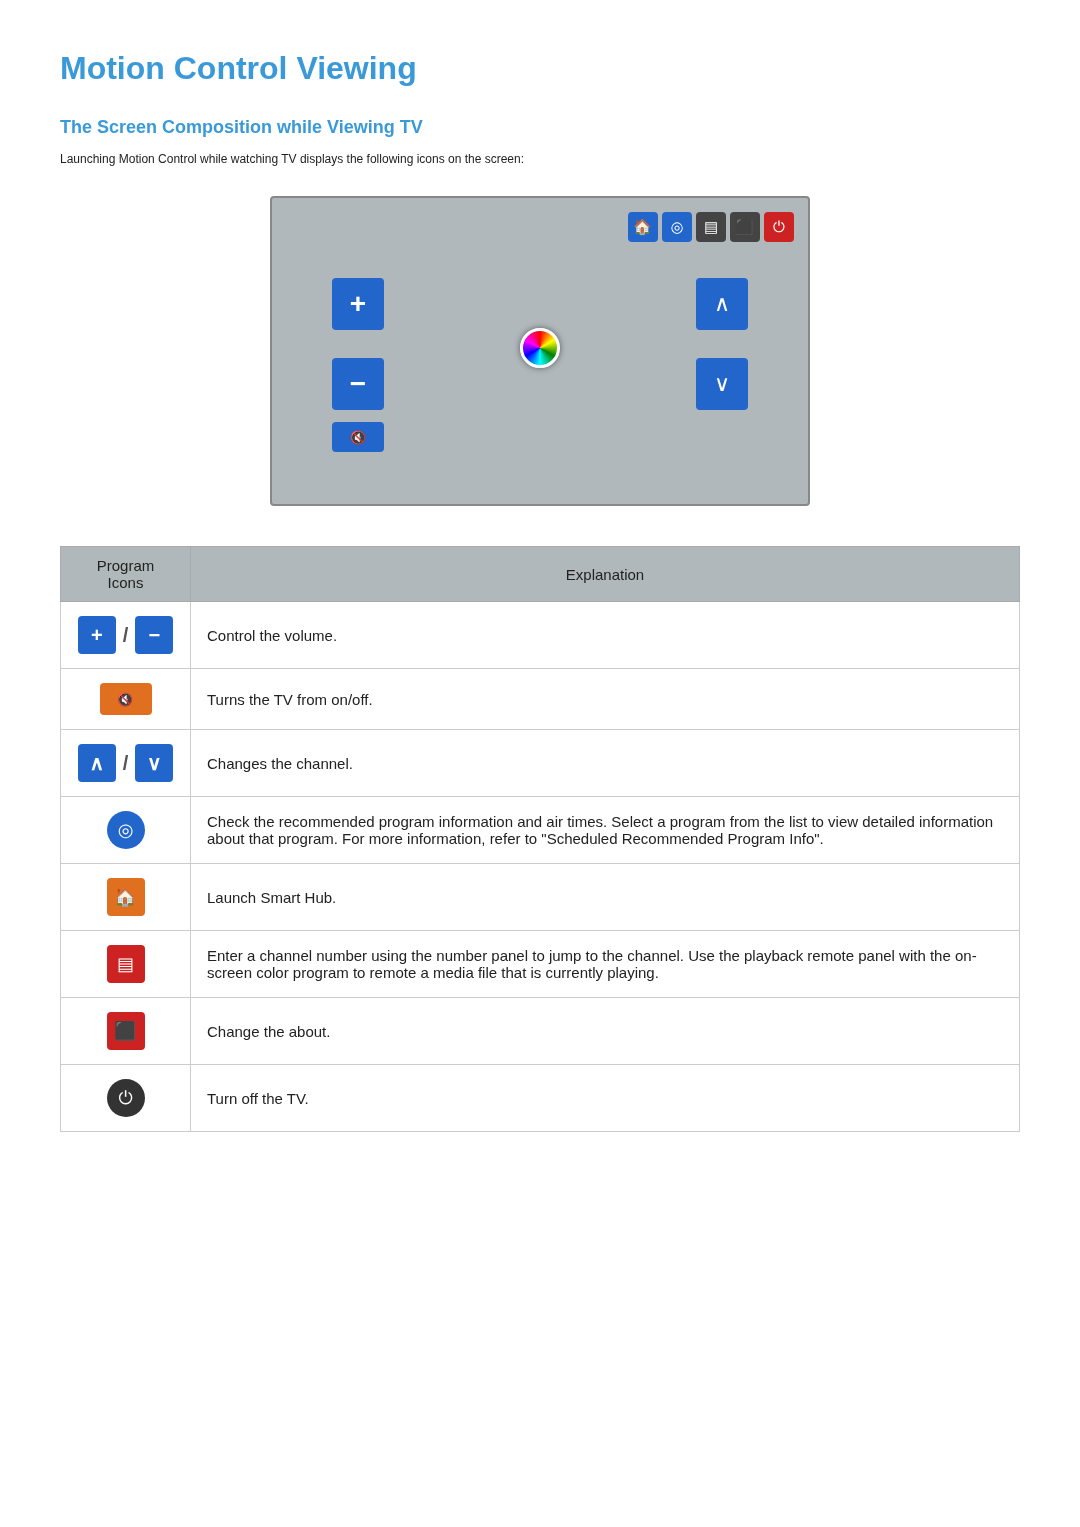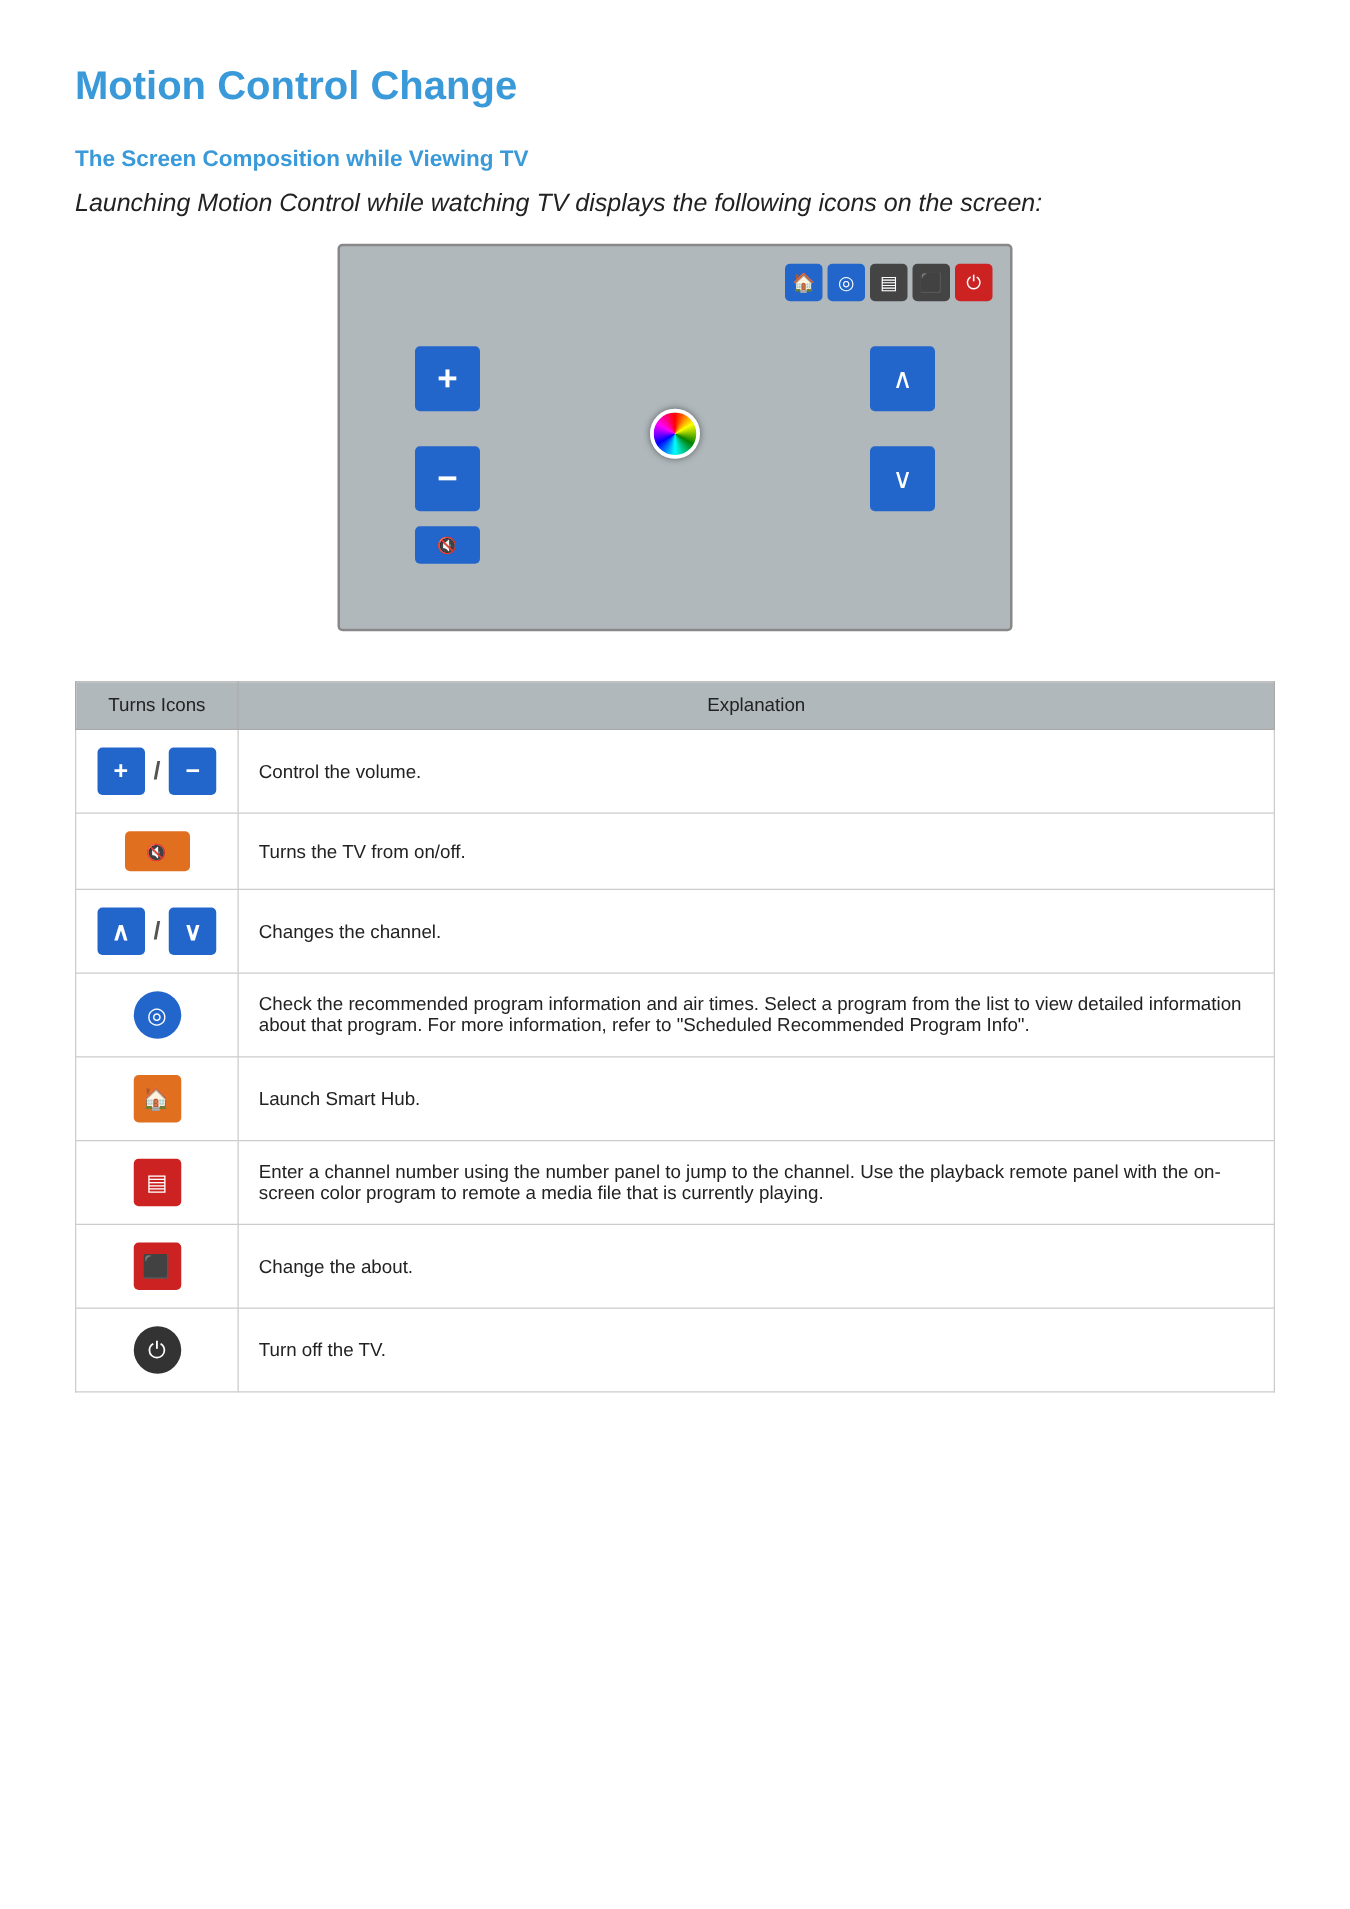--- a/index.html
+++ b/index.html
@@ -18,24 +18,23 @@
       margin-bottom: 30px;
     }
     h2 {
       color: #3a9ad9;
       font-size: 18px;
       font-weight: bold;
       margin-bottom: 14px;
       margin-top: 28px;
     }
     .intro-text {
-      font-size: 20px;
-      margin-bottom: 20px;
+      font-size: 12px;
+      margin-bottom: 30px;
       color: #222;
-      font-style: italic;
     }
 
     
     .tv-screen {
       background: #b0b8bc;
       border: 2px solid #888;
       border-radius: 4px;
       width: 540px;
       height: 310px;
       margin: 0 auto 40px auto;
@@ -277,21 +276,21 @@
       display: inline-flex;
       align-items: center;
       justify-content: center;
       color: #fff;
       font-size: 18px;
     }
   </style>
 </head>
 <body>
 
-<h1>Motion Control Change</h1>
+<h1>Motion Control Viewing</h1>
 
 <h2>The Screen Composition while Viewing TV</h2>
 
 <p class="intro-text">Launching Motion Control while watching TV displays the following icons on the screen:</p>
 
 <div class="tv-screen">
   <div class="tv-screen-inner">
 
     <div class="tv-top-icons">
       <div class="tv-icon-btn blue">🏠</div>
@@ -311,21 +310,21 @@
 
     <div class="tv-ch-down">∨</div>
 
     <div class="tv-cursor"></div>
   </div>
 </div>
 
 <table class="info-table">
   <thead>
     <tr>
-      <th>Turns Icons</th>
+      <th>Program Icons</th>
       <th>Explanation</th>
     </tr>
   </thead>
   <tbody>
 
     <tr>
       <td class="icon-cell">
         <div class="icon-box">
           <span class="icon-sq blue">+</span>
           <span class="slash">/</span>

